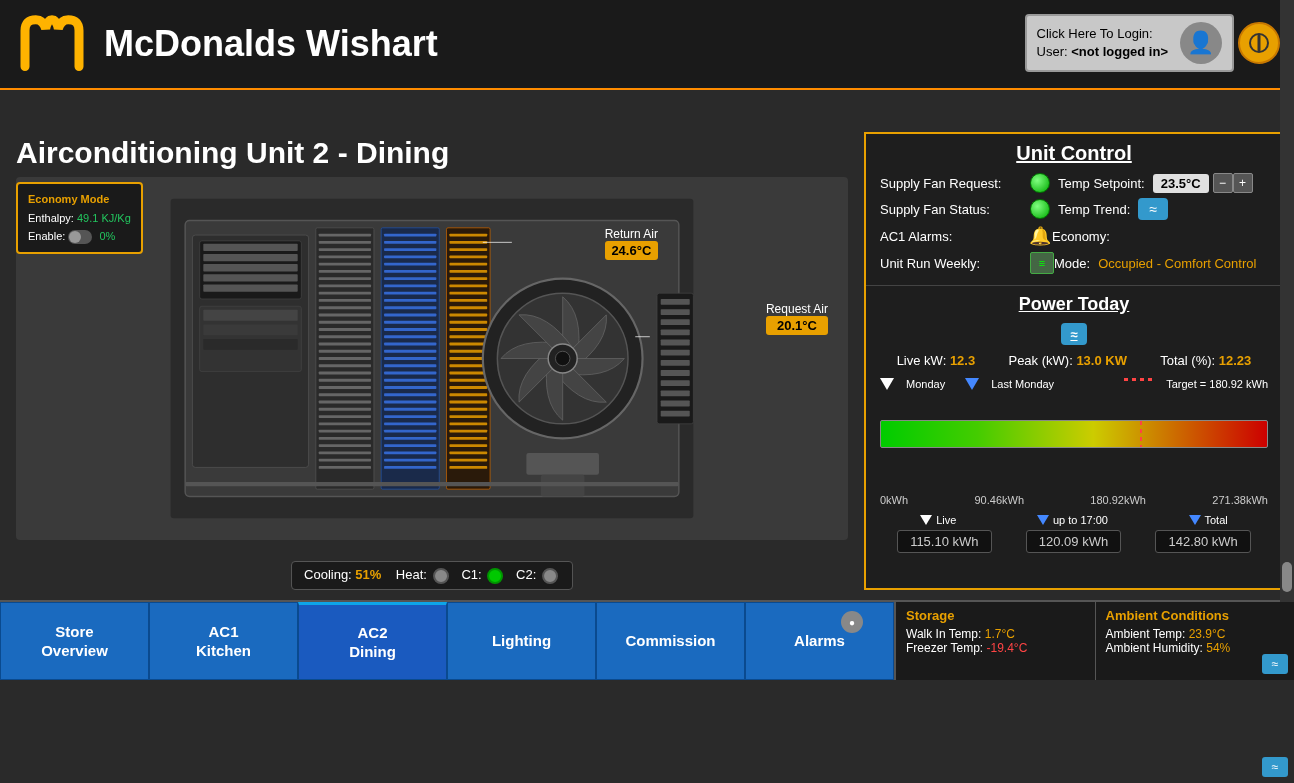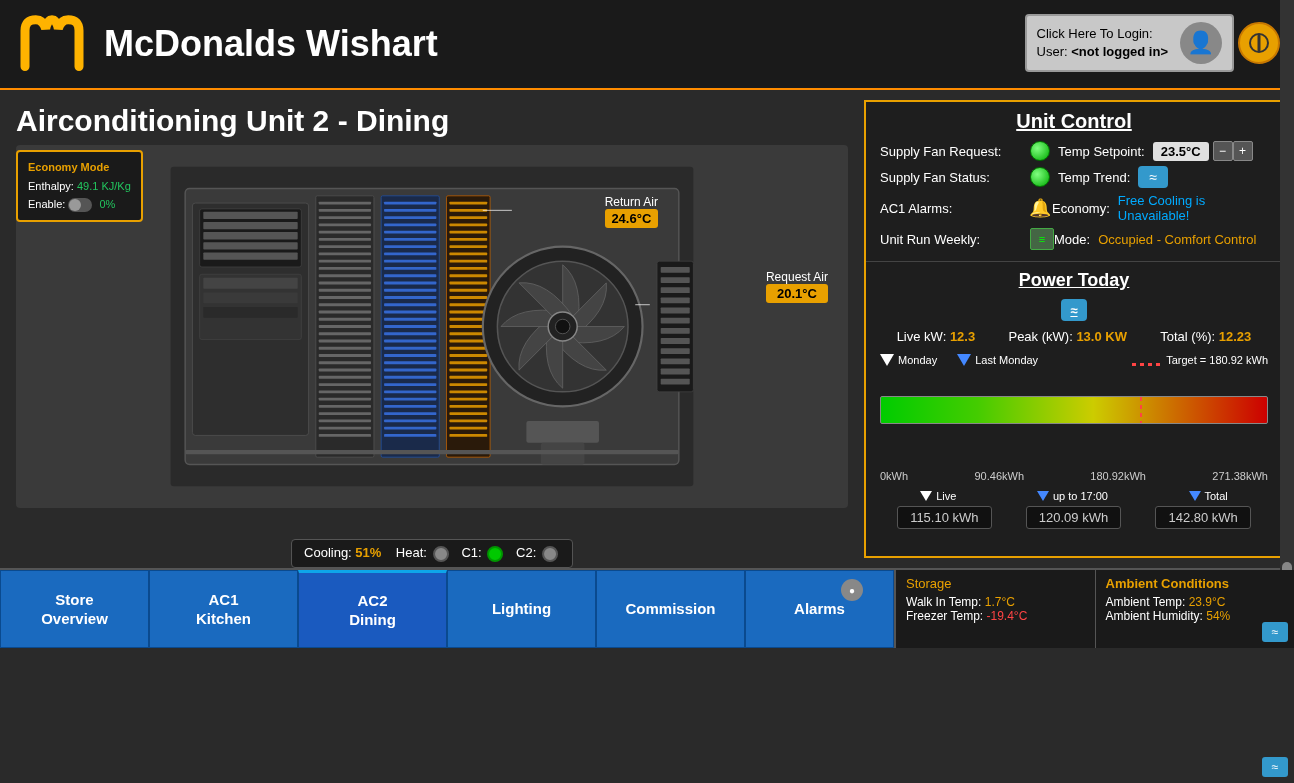--- a/index.html
+++ b/index.html
@@ -75,20 +75,21 @@
       align-items: center;
       justify-content: center;
       cursor: pointer;
       border: 2px solid #c87800;
     }
 
     
     #main {
       display: flex;
       height: 478px;
+      margin-top: 32px;
     }
 
     
     #left-panel {
       flex: 1;
       padding: 14px 16px;
       position: relative;
     }
     #page-title {
       font-size: 30px;
@@ -182,21 +183,21 @@
       color: #000;
       font-weight: bold;
       font-size: 13px;
       padding: 2px 6px;
       border-radius: 3px;
     }
 
     
     #status-bar {
       position: absolute;
-      bottom: 0;
+      bottom: 10px;
       left: 50%;
       transform: translateX(-50%);
       background: #1a1a1a;
       border: 1px solid #555;
       border-radius: 4px;
       padding: 5px 12px;
       font-size: 13px;
       color: #fff;
       white-space: nowrap;
       z-index: 10;
@@ -333,21 +334,21 @@
 
     
     .chart-legend {
       display: flex;
       gap: 20px;
       font-size: 11px;
       color: #fff;
       margin-bottom: 4px;
       align-items: flex-start;
     }
-    .legend-item { display: flex; align-items: flex-end; gap: 4px; }
+    .legend-item { display: flex; align-items: flex-start; gap: 12px; }
     .legend-triangle-white { 
       width: 0; height: 0;
       border-left: 7px solid transparent;
       border-right: 7px solid transparent;
       border-top: 12px solid #fff;
     }
     .legend-triangle-blue { 
       width: 0; height: 0;
       border-left: 7px solid transparent;
       border-right: 7px solid transparent;
@@ -461,21 +462,21 @@
       display: flex;
       border-left: 2px solid #555;
     }
     #storage-box {
       flex: 1;
       background: #1a1a1a;
       border-right: 1px solid #555;
       padding: 6px 10px;
       font-size: 12px;
     }
-    #storage-title { color: #e8a000; font-weight: normal; margin-bottom: 4px; font-size: 13px; }
+    #storage-title { color: #e8a000; font-weight: bold; margin-bottom: 4px; font-size: 13px; }
     #storage-box .val { color: #e8a000; }
     #storage-box .neg { color: #ff4444; }
     #ambient-box {
       flex: 1;
       background: #1a1a1a;
       padding: 6px 10px;
       font-size: 12px;
       display: flex;
       flex-direction: column;
       position: relative;
@@ -790,21 +791,20 @@
           <span class="uc-right-label">Temp Trend:</span>
           <span class="trend-icon">≈</span>
         </div>
       </div>
 
       <div class="uc-row">
         <span class="uc-label">AC1 Alarms:</span>
         <span class="alarm-icon">🔔</span>
         <div class="uc-right">
           <span class="uc-right-label">Economy:</span>
-          <span class="economy-status">Free Cooling is Unavailable!</span>
         </div>
       </div>
 
       <div class="uc-row">
         <span class="uc-label">Unit Run Weekly:</span>
         <span class="schedule-icon">≡</span>
         <div class="uc-right">
           <span class="uc-right-label">Mode:</span>
           <span class="mode-label">Occupied - Comfort Control</span>
         </div>

